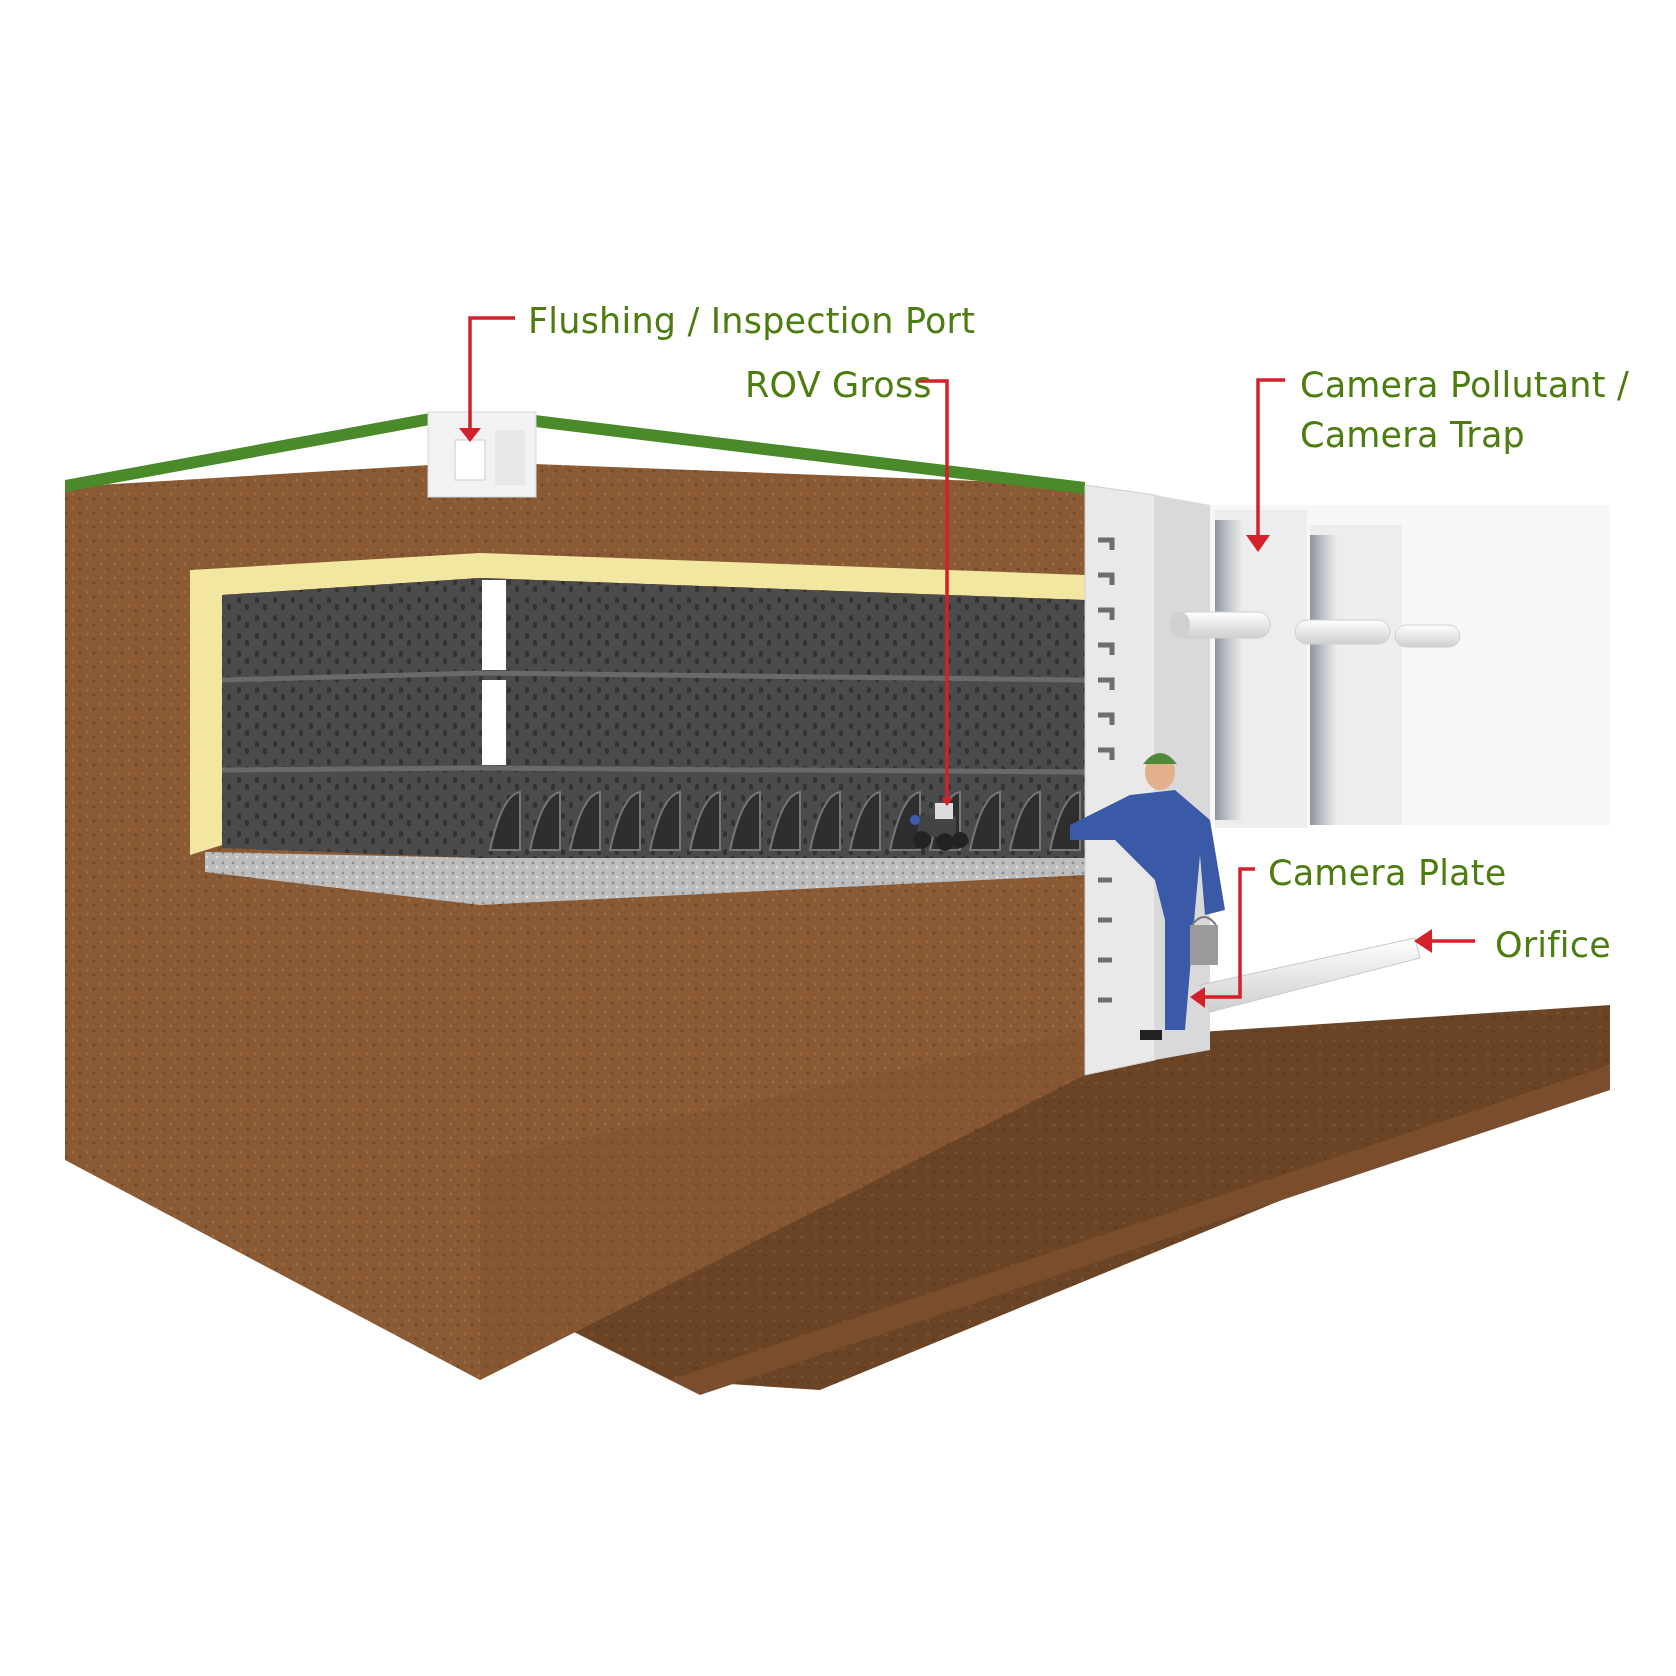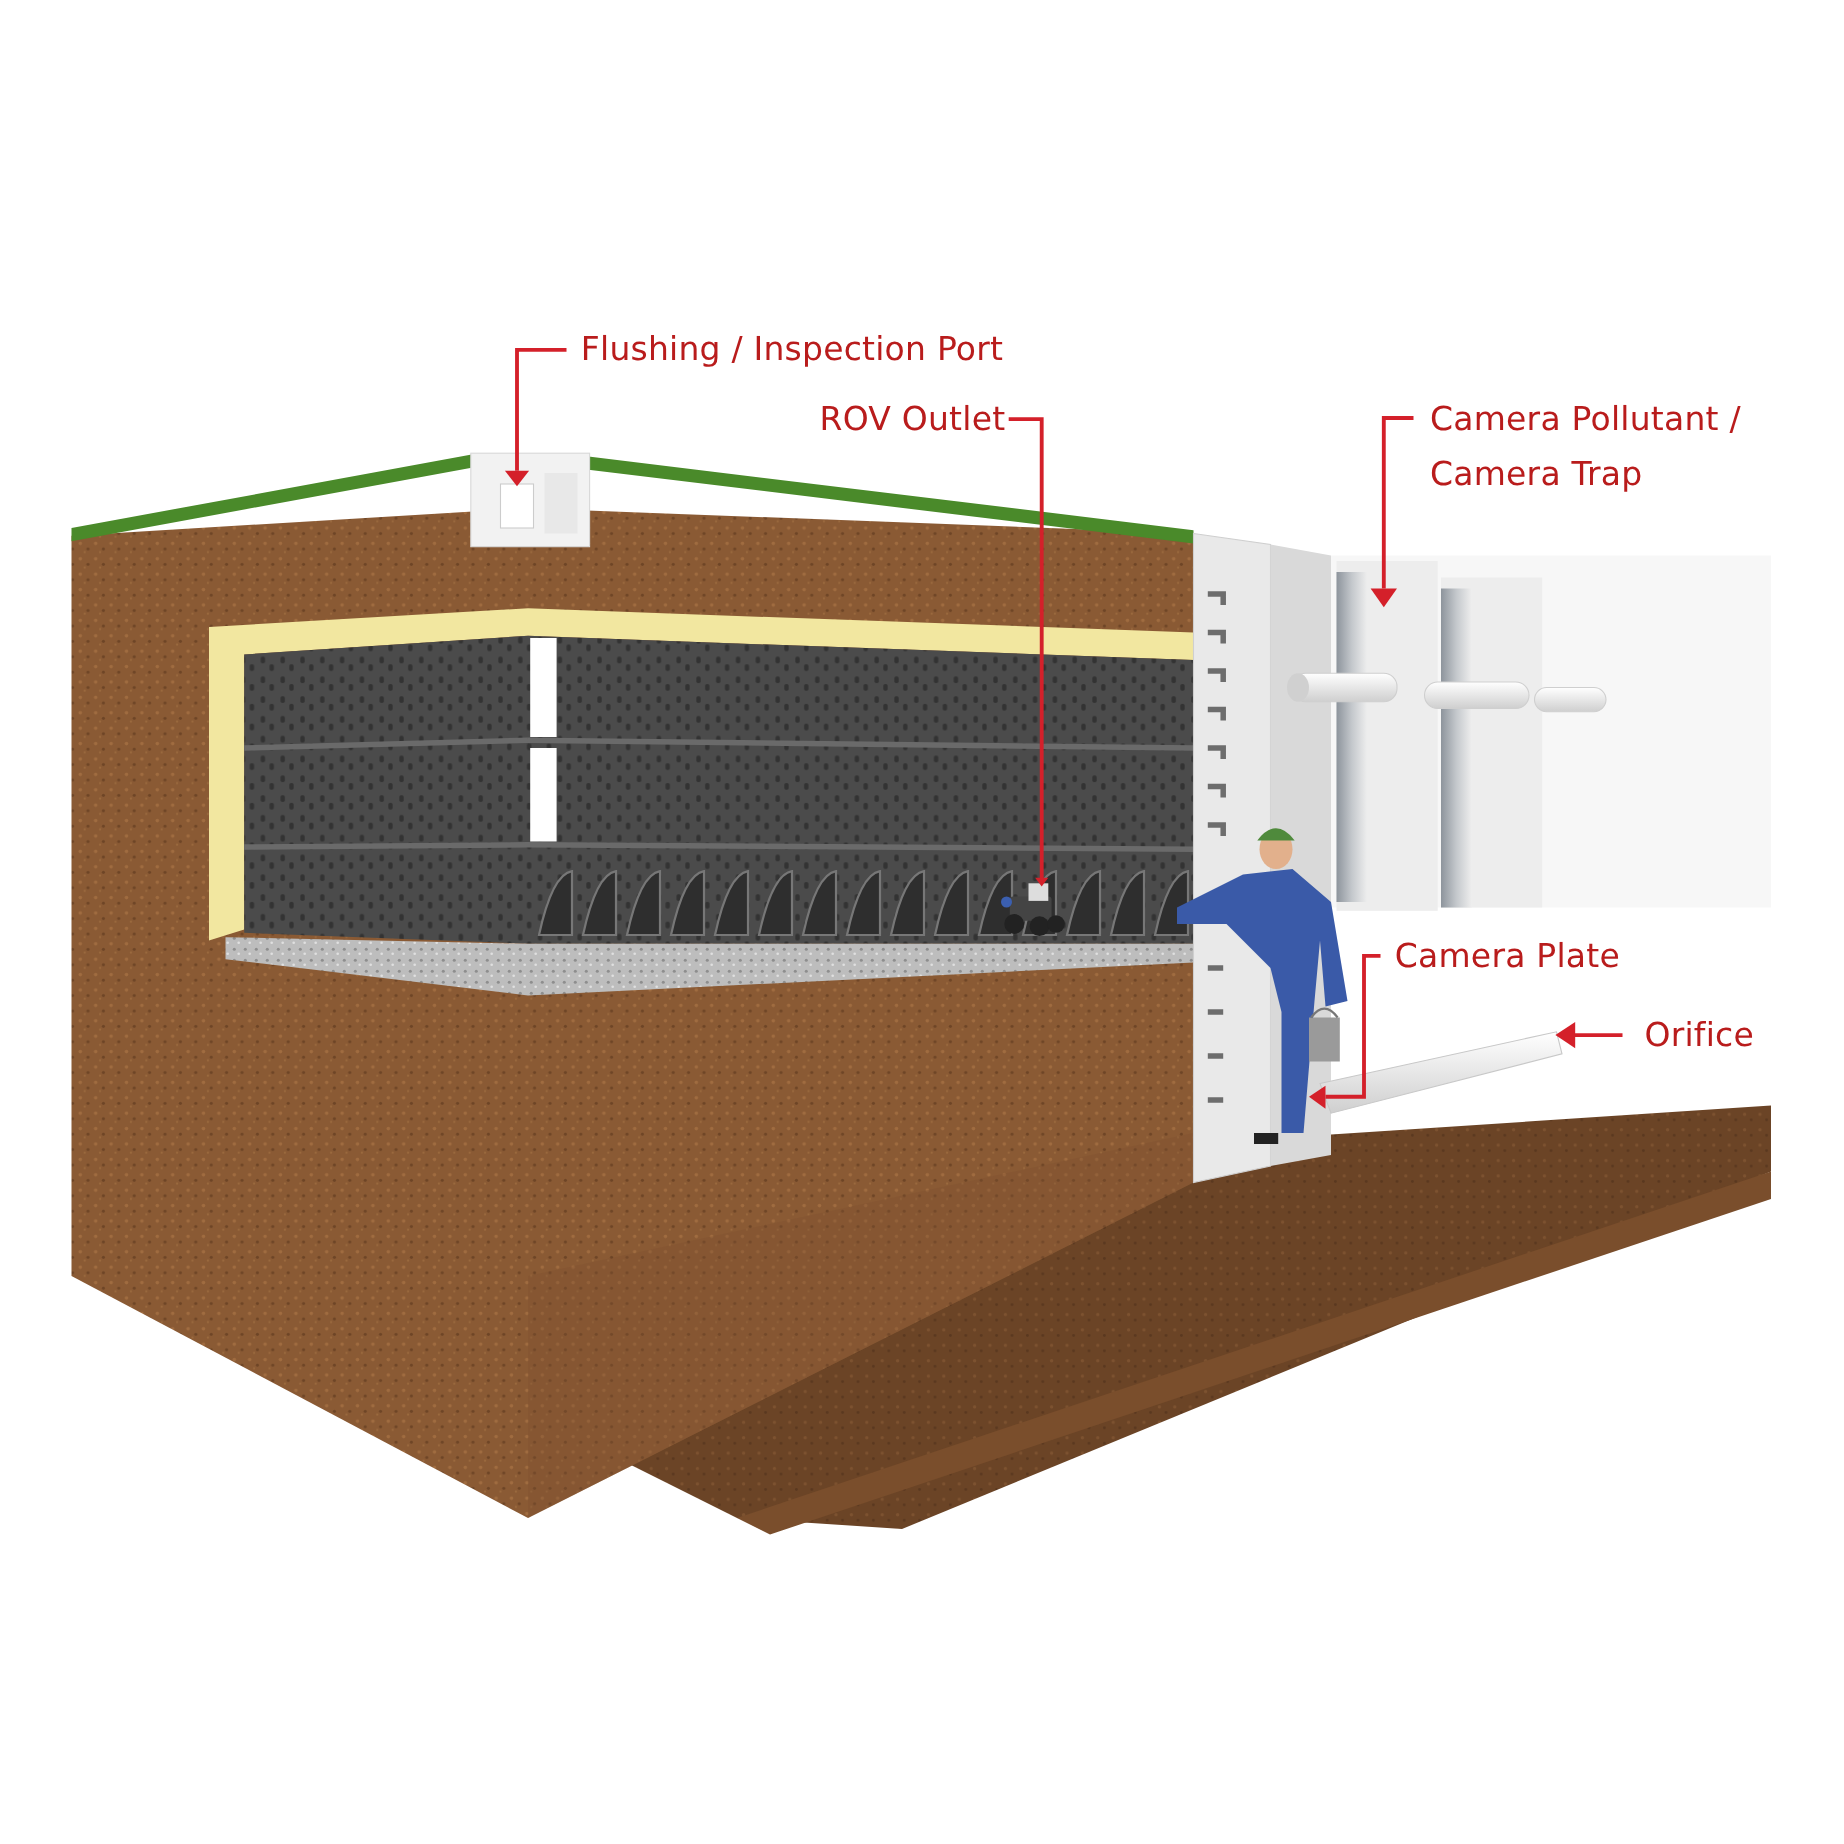--- a/index.html
+++ b/index.html
@@ -1,19 +1,19 @@
 <!DOCTYPE html>
 <html><head>
 <meta charset="utf-8">
 <style>
   html, body { margin:0; padding:0; background:#ffffff; }
   body { width:1676px; height:1676px; position:relative; overflow:hidden;
          font-family:"DejaVu Sans", "Liberation Sans", sans-serif; }
   #scene { position:absolute; left:0; top:0; width:1676px; height:1676px; }
-  .label { position:absolute; color:#b91c1c; font-size:30px; letter-spacing:0.2px;
+  .label { position:absolute; color:#4d7c0f; font-size:35px; letter-spacing:0.2px;
            white-space:nowrap; line-height:1.2; }
   .callout-line { stroke:#d4202a; stroke-width:3.5; fill:none; }
   .callout-arrow { fill:#d4202a; }
 </style>
 </head>
 <body>
 
 <svg id="scene" viewBox="0 0 1676 1676" xmlns="http://www.w3.org/2000/svg">
   <defs>
     <pattern id="soilTex" width="14" height="14" patternUnits="userSpaceOnUse">
@@ -182,17 +182,17 @@
     <path class="callout-line" d="M1255,869 H1240 V997 H1205"></path>
     <polygon class="callout-arrow" points="1205,987 1205,1008 1190,997"></polygon>
   </g>
   <g>
     <path class="callout-line" d="M1475,941 H1430"></path>
     <polygon class="callout-arrow" points="1432,929 1432,953 1414,941"></polygon>
   </g>
 </svg>
 
 <div class="label" style="left:528px; top:300px;">Flushing / Inspection Port</div>
-<div class="label" style="left:745px; top:364px;">ROV Outlet</div>
+<div class="label" style="left:745px; top:364px;">ROV Gross</div>
 <div class="label" style="left:1300px; top:364px;">Camera Pollutant /</div>
 <div class="label" style="left:1300px; top:414px;">Camera Trap</div>
 <div class="label" style="left:1268px; top:852px;">Camera Plate</div>
 <div class="label" style="left:1495px; top:924px;">Orifice</div>
 
 </body></html>

